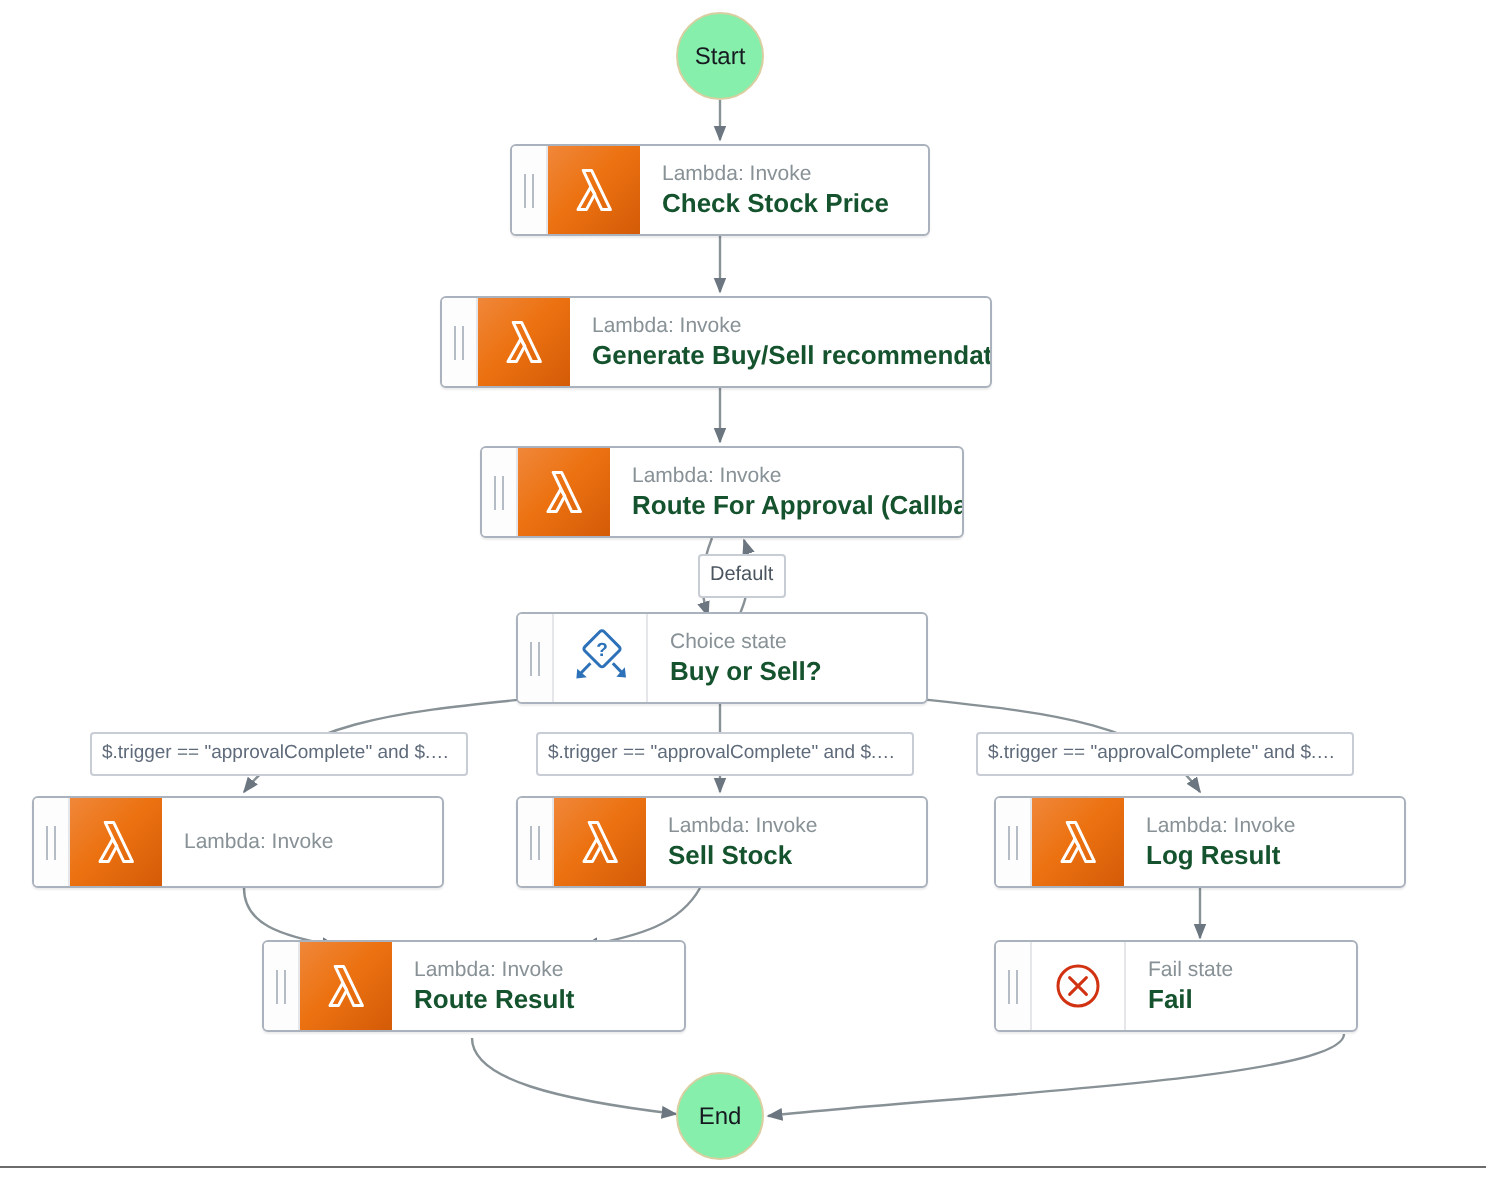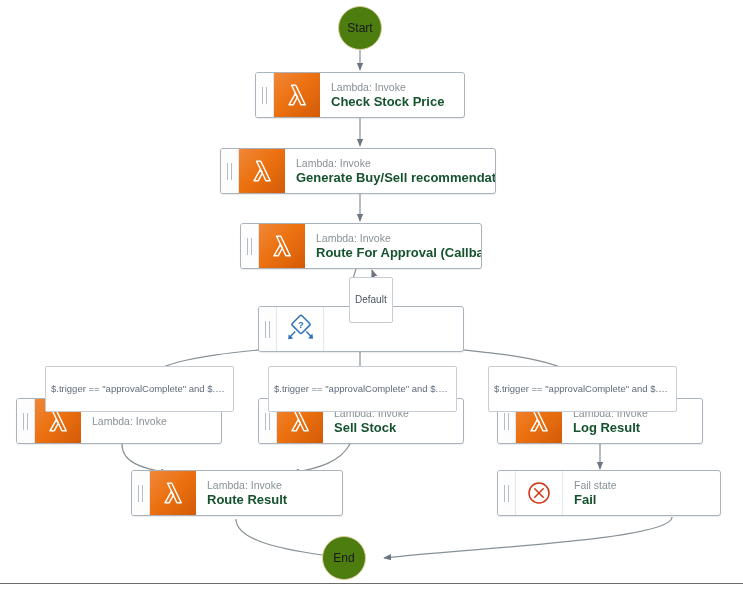--- a/index.html
+++ b/index.html
@@ -19,21 +19,21 @@
     position: absolute;
     left: 0; top: 0;
     width: 743px; height: 597px;
     pointer-events: none;
   }
   
   .terminal {
     position: absolute;
     width: 44px; height: 44px;
     border-radius: 50%;
-    background: #4d7c0f;
+    background: #86efac;
     border: 1px solid #d9cfa0;
     display: flex;
     align-items: center;
     justify-content: center;
     font-size: 12px;
     color: #16191f;
     box-sizing: border-box;
     z-index: 3;
   }
   
@@ -102,21 +102,21 @@
     white-space: nowrap;
   }
   
   .pill {
     position: absolute;
     background: #ffffff;
     border: 1px solid #c8ccd4;
     border-radius: 2px;
     font-size: 9.5px;
     color: #5f6b7a;
-    padding: 16px 5px;
+    padding: 4px 5px;
     white-space: nowrap;
     box-sizing: border-box;
     z-index: 4;
     line-height: 12px;
     overflow: hidden;
     text-overflow: ellipsis;
   }
   .pill.default {
     font-size: 10px;
     color: #4a5560;
@@ -168,21 +168,21 @@
       <path d="M236,519 C236,540 280,550 338,557"></path>
 
       <path d="M672,517 C672,540 470,548 384,558"></path>
     </g>
   </svg>
 
   <div class="terminal" style="left:338px; top:6px;">
     <span>Start</span>
   </div>
 
-  <div class="terminal" style="left:322px; top:536px;">
+  <div class="terminal" style="left:338px; top:536px;">
     <span>End</span>
   </div>
 
   <div class="node" style="left:255px; top:72px; width:210px;">
     <span class="grip">
         <i></i>
       </span>
     <span class="iconbox lambda">
       <svg width="28" height="28" viewBox="0 0 28 28" xmlns="http://www.w3.org/2000/svg">
         <path d="M8.6 4.2 h4.2 L22.2 23.8 h-4.3 z" fill="none" stroke="#ffffff" stroke-width="1.5" stroke-linejoin="round"></path>
@@ -236,20 +236,24 @@
     <span class="iconbox plain">
       <svg width="30" height="30" viewBox="0 0 30 30" xmlns="http://www.w3.org/2000/svg">
         <rect x="9.2" y="3.6" width="13.6" height="13.6" rx="1.4" transform="rotate(45 16 10.4)" fill="none" stroke="#2d72b8" stroke-width="1.5"></rect>
         <text x="16" y="14.2" text-anchor="middle" font-family="Liberation Sans, sans-serif" font-size="9.5" font-weight="bold" fill="#2d72b8">?</text>
         <path d="M10.2 17.6 L4.4 23.6" stroke="#2d72b8" stroke-width="1.5" fill="none"></path>
         <path d="M3.2 25.2 L3.6 20.4 L8.4 24.6 z" fill="#2d72b8"></path>
         <path d="M21.4 17.6 L26.8 23.2" stroke="#2d72b8" stroke-width="1.5" fill="none"></path>
         <path d="M28.0 24.8 L23.2 24.4 L27.4 19.6 z" fill="#2d72b8"></path>
       </svg>
     </span>
+    <span class="labels">
+      <span class="kind">Choice state</span>
+      <span class="title">Buy or Sell?</span>
+    </span>
   </div>
 
   <div class="pill" style="left:45px; top:366px; width:189px;">$.trigger == "approvalComplete" and $.g...</div>
   <div class="pill" style="left:268px; top:366px; width:189px;">$.trigger == "approvalComplete" and $.g...</div>
   <div class="pill" style="left:488px; top:366px; width:189px;">$.trigger == "approvalComplete" and $.g...</div>
 
   <div class="node" style="left:16px; top:398px; width:206px;">
     <span class="grip">
         <i></i>
       </span>
@@ -305,21 +309,21 @@
         <path d="M8.6 4.2 h4.2 L22.2 23.8 h-4.3 z" fill="none" stroke="#ffffff" stroke-width="1.5" stroke-linejoin="round"></path>
         <path d="M12.3 12.6 L6.0 23.8 h4.2 L14.4 16.0 z" fill="none" stroke="#ffffff" stroke-width="1.5" stroke-linejoin="round"></path>
       </svg>
     </span>
     <span class="labels">
       <span class="kind">Lambda: Invoke</span>
       <span class="title">Route Result</span>
     </span>
   </div>
 
-  <div class="node" style="left:497px; top:470px; width:224px;">
+  <div class="node" style="left:497px; top:470px; width:182px;">
     <span class="grip">
         <i></i>
       </span>
     <span class="iconbox plain">
       <svg width="28" height="28" viewBox="0 0 28 28" xmlns="http://www.w3.org/2000/svg">
         <circle cx="14" cy="14" r="10" fill="none" stroke="#d13212" stroke-width="1.5"></circle>
         <path d="M9.8 9.8 L18.2 18.2 M18.2 9.8 L9.8 18.2" stroke="#d13212" stroke-width="1.5" stroke-linecap="round"></path>
       </svg>
     </span>
     <span class="labels">

